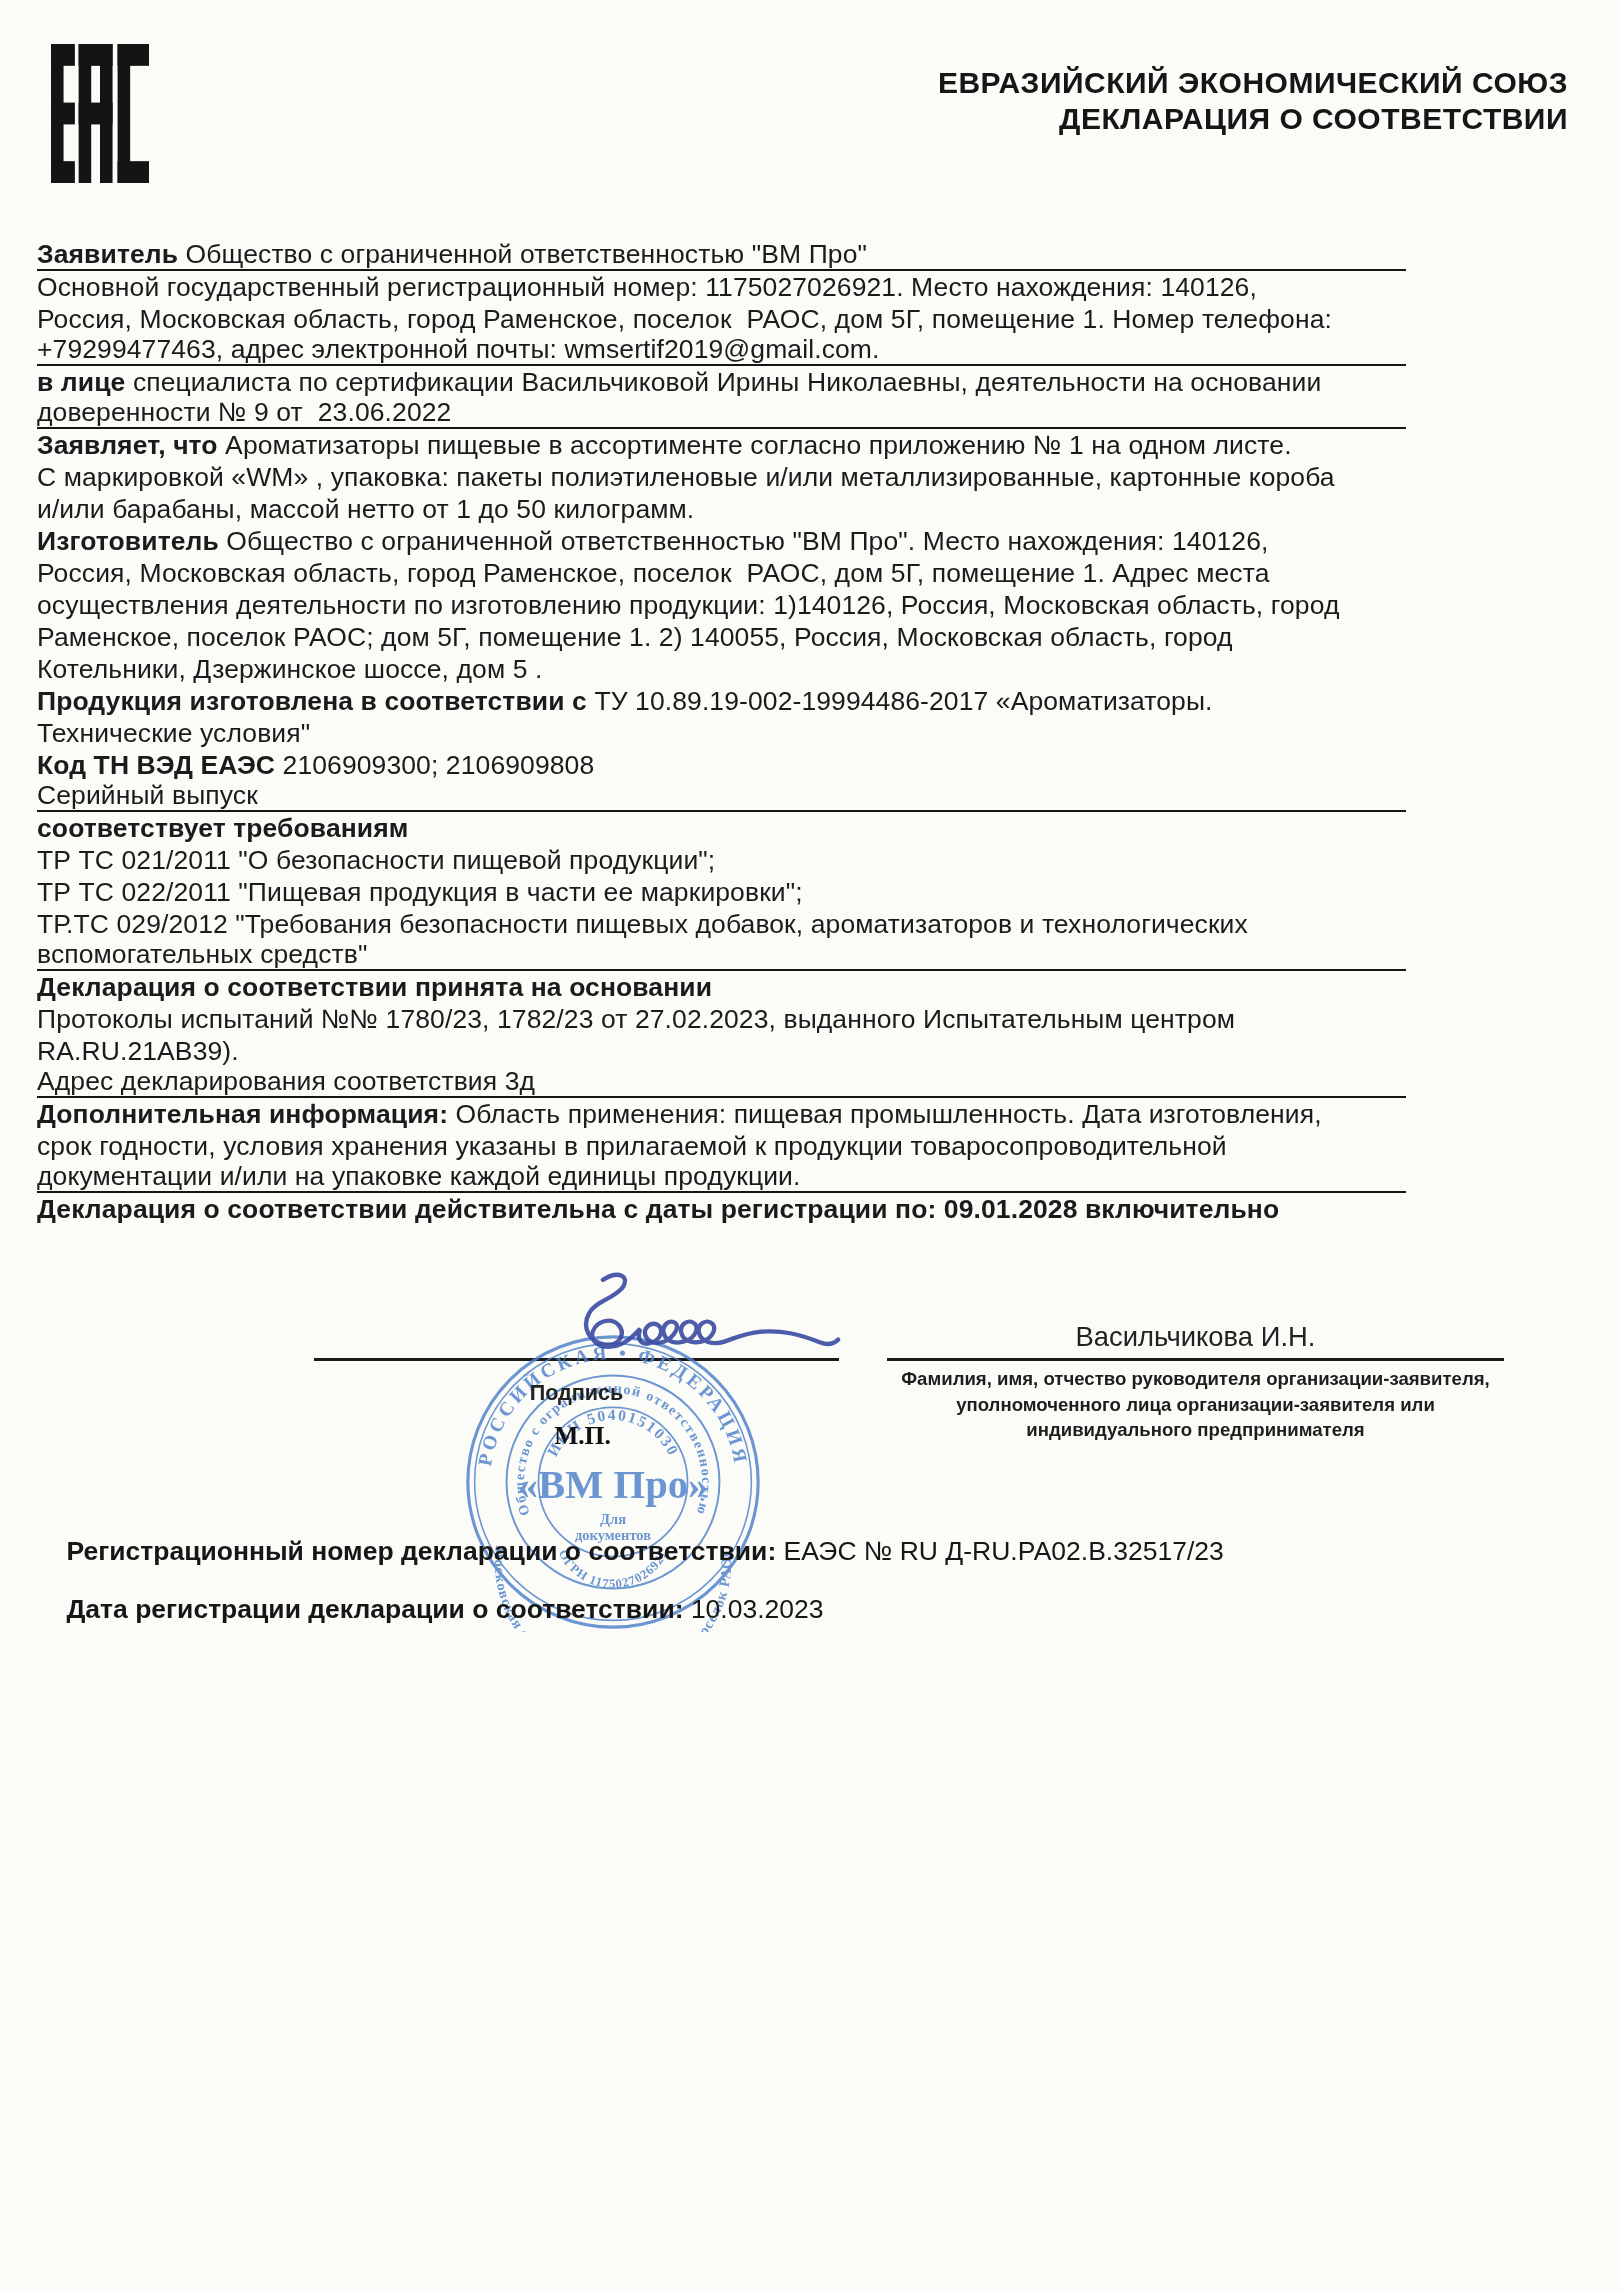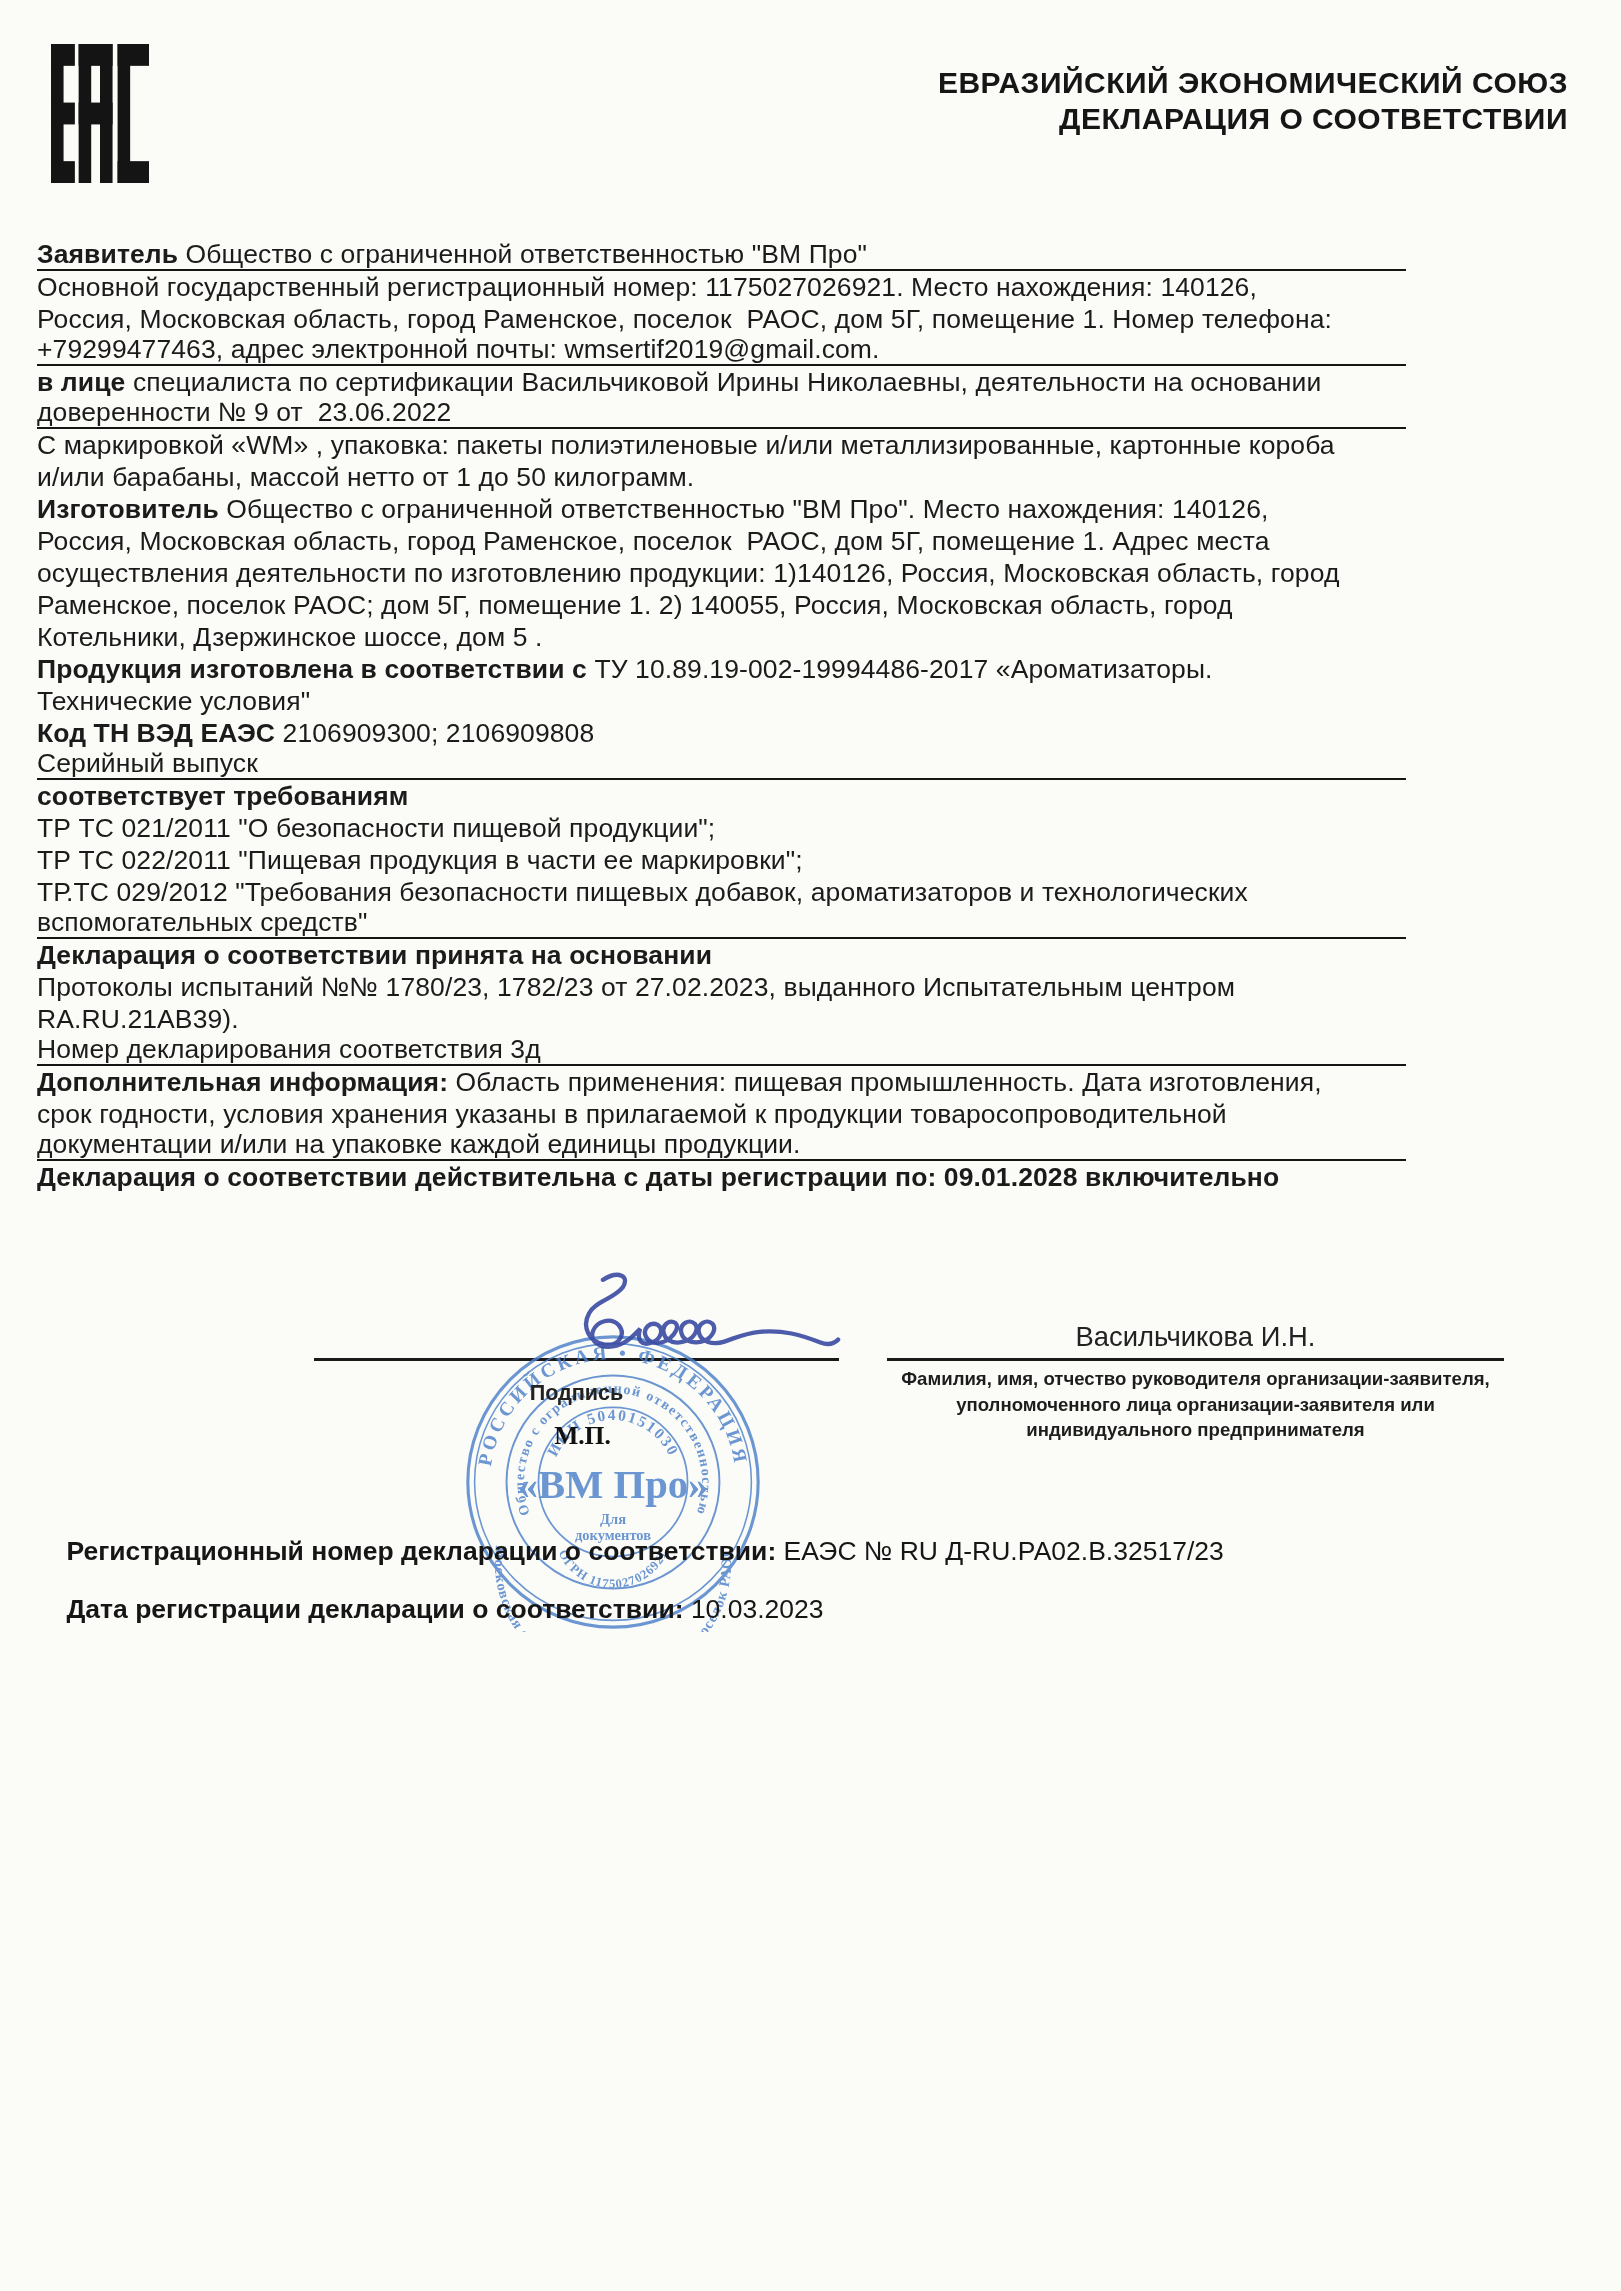--- a/index.html
+++ b/index.html
@@ -78,40 +78,41 @@
     <div>ДЕКЛАРАЦИЯ О СООТВЕТСТВИИ</div>
   </div>
 
   <div class="body-block">
     <div class="ln u"><span class="b">Заявитель </span><span>Общество с ограниченной ответственностью "ВМ Про"</span></div>
     <div class="ln"><span class="b"></span><span>Основной государственный регистрационный номер: 1175027026921. Место нахождения: 140126,</span></div>
     <div class="ln"><span class="b"></span><span>Россия, Московская область, город Раменское, поселок  РАОС, дом 5Г, помещение 1. Номер телефона:</span></div>
     <div class="ln u"><span class="b"></span><span>+79299477463, адрес электронной почты: wmsertif2019@gmail.com.</span></div>
     <div class="ln"><span class="b">в лице </span><span>специалиста по сертификации Васильчиковой Ирины Николаевны, деятельности на основании</span></div>
     <div class="ln u"><span class="b"></span><span>доверенности № 9 от  23.06.2022</span></div>
+    <div class="ln"><span class="b">Заявляет, что </span><span>Ароматизаторы пищевые в ассортименте согласно приложению № 1 на одном листе.</span></div>
     <div class="ln"><span class="b"></span><span>С маркировкой «WM» , упаковка: пакеты полиэтиленовые и/или металлизированные, картонные короба</span></div>
     <div class="ln"><span class="b"></span><span>и/или барабаны, массой нетто от 1 до 50 килограмм.</span></div>
     <div class="ln"><span class="b">Изготовитель </span><span>Общество с ограниченной ответственностью "ВМ Про". Место нахождения: 140126,</span></div>
     <div class="ln"><span class="b"></span><span>Россия, Московская область, город Раменское, поселок  РАОС, дом 5Г, помещение 1. Адрес места</span></div>
     <div class="ln"><span class="b"></span><span>осуществления деятельности по изготовлению продукции: 1)140126, Россия, Московская область, город</span></div>
     <div class="ln"><span class="b"></span><span>Раменское, поселок РАОС; дом 5Г, помещение 1. 2) 140055, Россия, Московская область, город</span></div>
     <div class="ln"><span class="b"></span><span>Котельники, Дзержинское шоссе, дом 5 .</span></div>
     <div class="ln"><span class="b">Продукция изготовлена в соответствии с </span><span>ТУ 10.89.19-002-19994486-2017 «Ароматизаторы.</span></div>
     <div class="ln"><span class="b"></span><span>Технические условия"</span></div>
     <div class="ln"><span class="b">Код ТН ВЭД ЕАЭС </span><span>2106909300; 2106909808</span></div>
     <div class="ln u"><span class="b"></span><span>Серийный выпуск</span></div>
     <div class="ln"><span class="b">соответствует требованиям</span><span></span></div>
     <div class="ln"><span class="b"></span><span>ТР ТС 021/2011 "О безопасности пищевой продукции";</span></div>
     <div class="ln"><span class="b"></span><span>ТР ТС 022/2011 "Пищевая продукция в части ее маркировки";</span></div>
     <div class="ln"><span class="b"></span><span>ТР.ТС 029/2012 "Требования безопасности пищевых добавок, ароматизаторов и технологических</span></div>
     <div class="ln u"><span class="b"></span><span>вспомогательных средств"</span></div>
     <div class="ln"><span class="b">Декларация о соответствии принята на основании</span><span></span></div>
     <div class="ln"><span class="b"></span><span>Протоколы испытаний №№ 1780/23, 1782/23 от 27.02.2023, выданного Испытательным центром</span></div>
     <div class="ln"><span class="b"></span><span>RA.RU.21АВ39).</span></div>
-    <div class="ln u"><span class="b"></span><span>Номер декларирования соответствия 3д</span></div>
+    <div class="ln u"><span class="b"></span><span>Адрес декларирования соответствия 3д</span></div>
     <div class="ln"><span class="b">Дополнительная информация: </span><span>Область применения: пищевая промышленность. Дата изготовления,</span></div>
     <div class="ln"><span class="b"></span><span>срок годности, условия хранения указаны в прилагаемой к продукции товаросопроводительной</span></div>
     <div class="ln u"><span class="b"></span><span>документации и/или на упаковке каждой единицы продукции.</span></div>
     <div class="ln"><span class="b">Декларация о соответствии действительна с даты регистрации по: 09.01.2028 включительно</span><span></span></div>
   </div>
 
   <svg class="stamp" width="300" height="300" viewBox="0 0 310 310" aria-hidden="true">
     <defs>
       <path id="arcOuterTop" d="M 28 155 A 127 127 0 0 1 282 155" fill="none"></path>
       <path id="arcOuterBottom" d="M 40.4 196.7 A 122 122 0 1 0 269.6 196.7" fill="none"></path>

